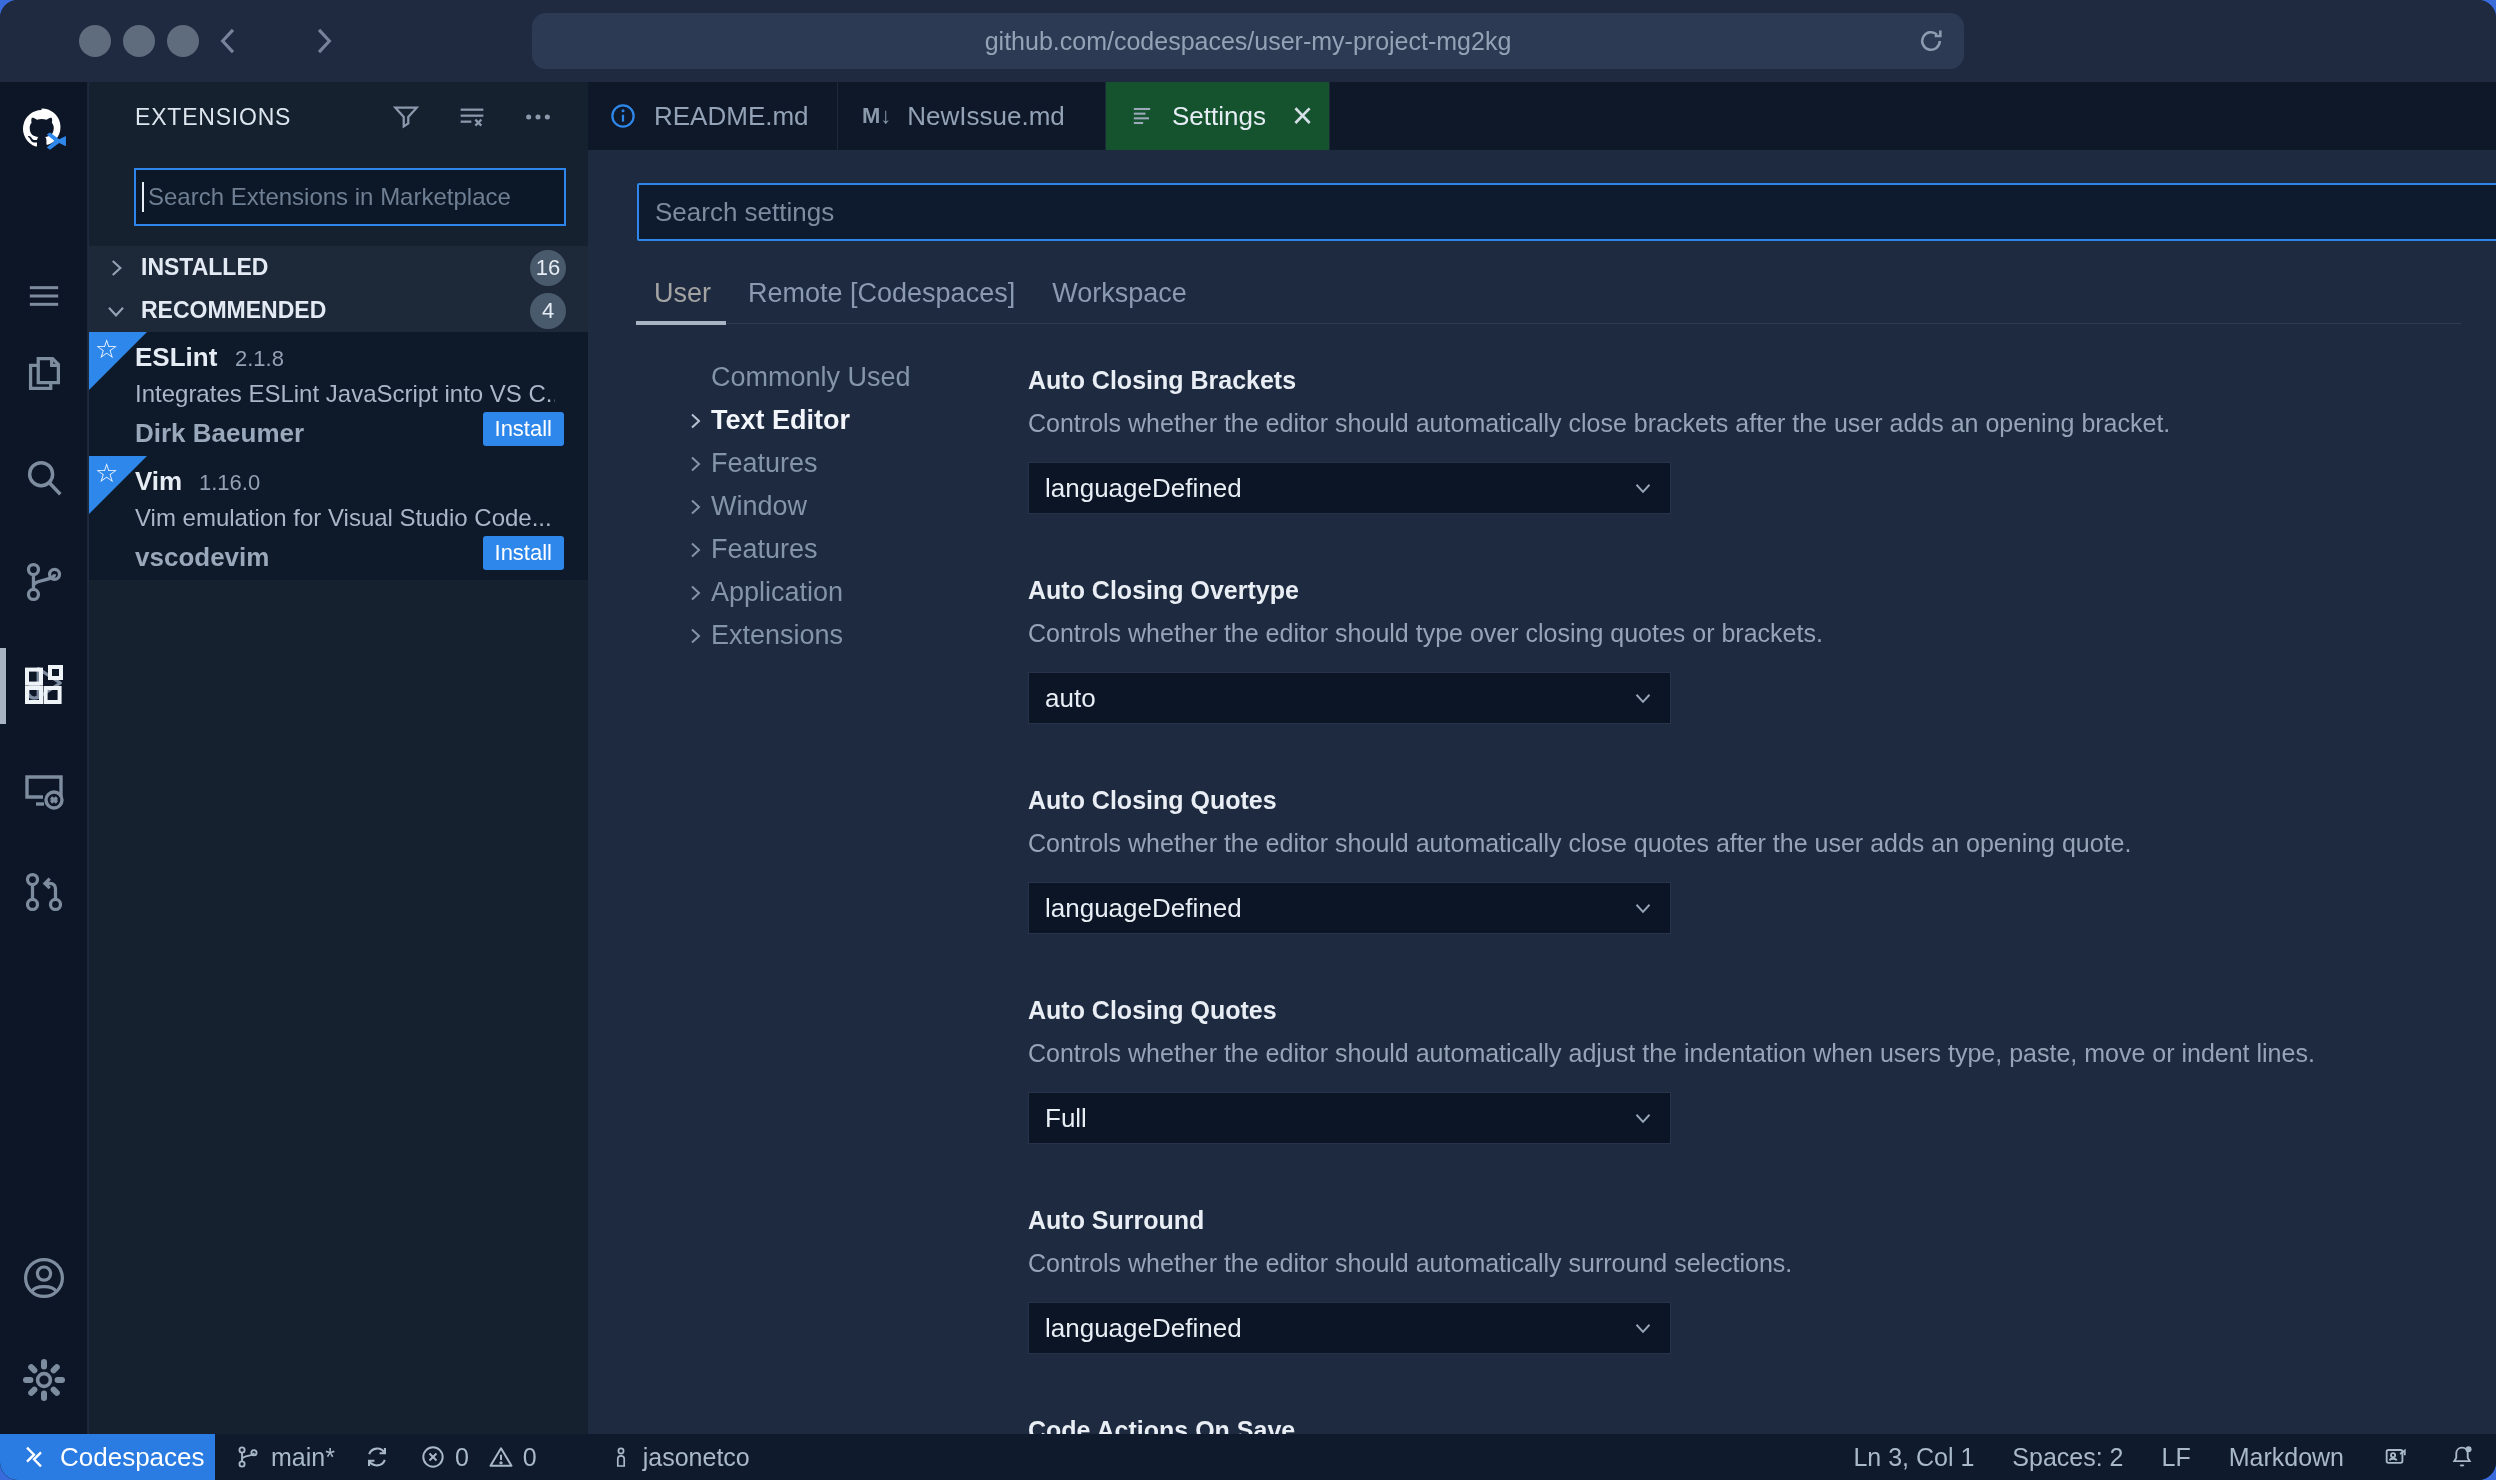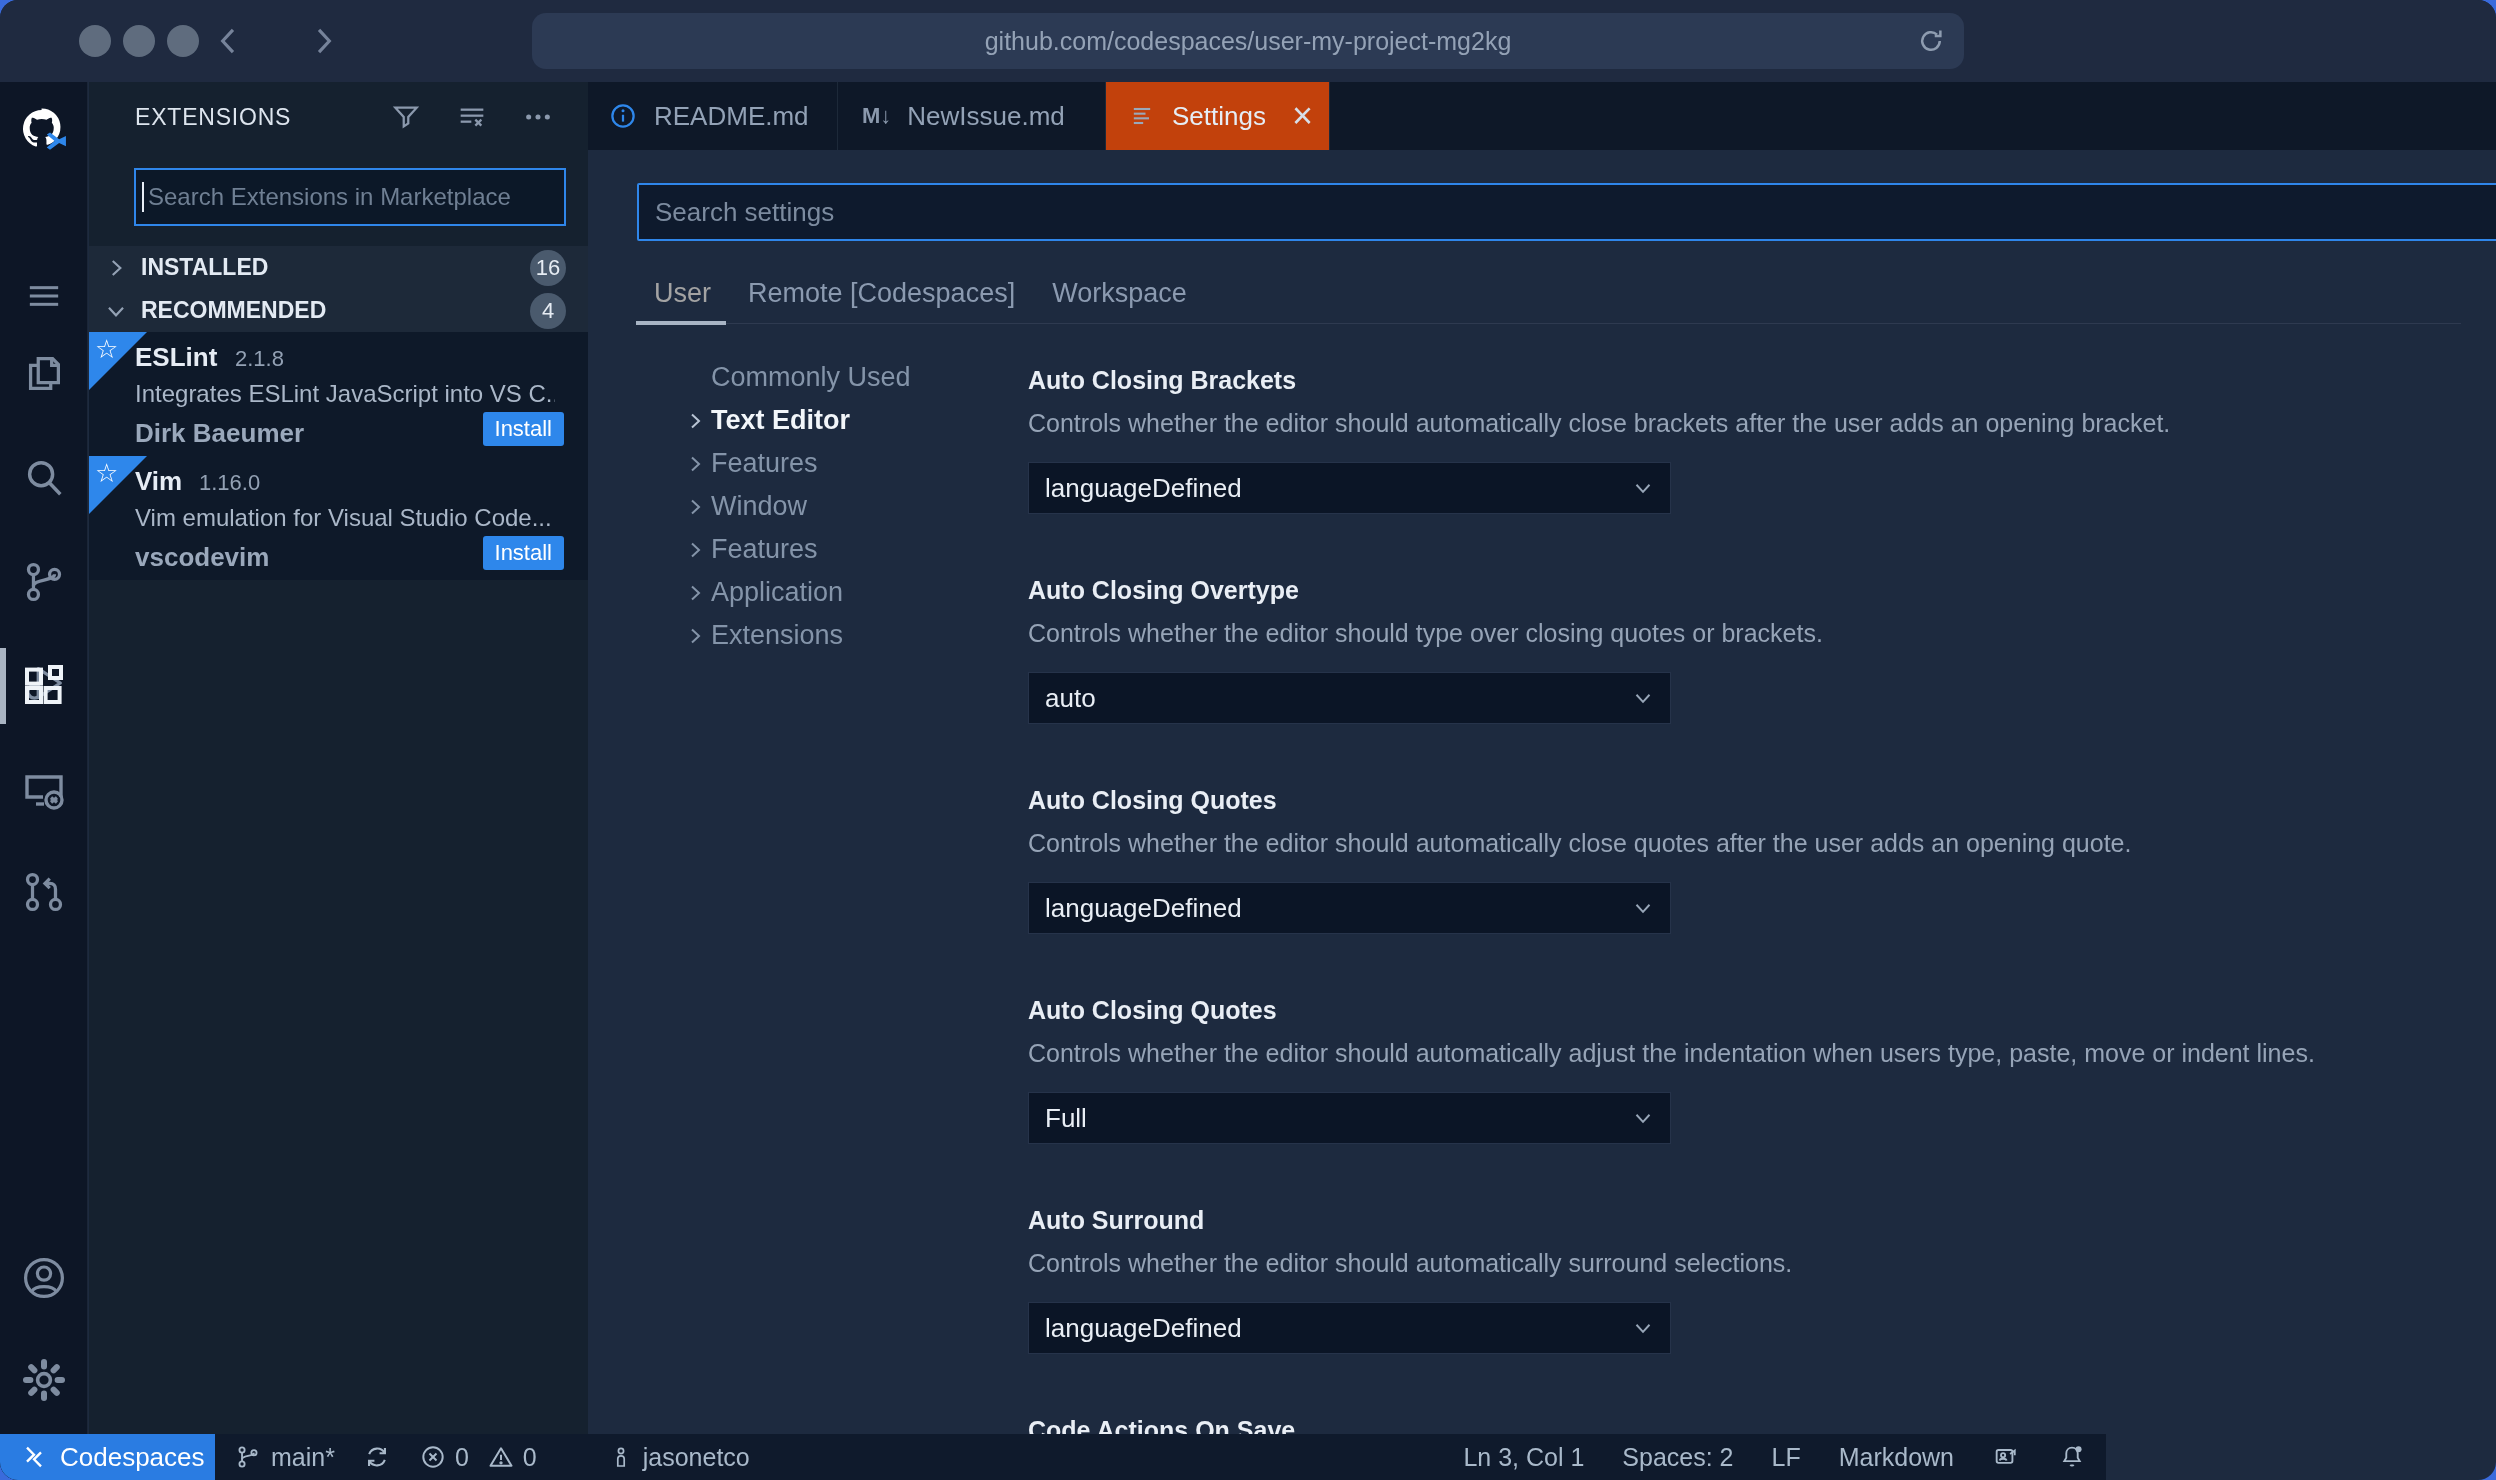--- a/index.html
+++ b/index.html
@@ -42,21 +42,21 @@
   .ext .ver{position:absolute;top:14px;color:#93a1b4;font-size:22px;}
   .ext .desc{position:absolute;left:46px;top:48px;width:420px;color:#aab7c8;font-size:24px;white-space:nowrap;overflow:hidden;}
   .ext .author{position:absolute;left:46px;top:86px;color:#9aa8bb;font-size:26px;font-weight:bold;}
   .install{position:absolute;right:24px;top:80px;background:#2e87eb;color:#fff;font-size:22px;padding:4px 12px;border-radius:3px;border:none;}
 
   
   .editor{position:absolute;left:588px;top:82px;width:1908px;height:1352px;background:#1d2a3f;}
   .tabstrip{position:absolute;left:0;top:0;width:100%;height:68px;background:#0e1828;display:flex;}
   .tab{height:68px;display:flex;align-items:center;border-right:1px solid #1d2939;color:#93a2b6;font-size:26px;}
   .tab .tlabel{margin-left:16px;}
-  .tab.active{background:#c2410c;color:#e6edf5;}
+  .tab.active{background:#14532d;color:#e6edf5;}
   .tab .close{margin-left:26px;font-size:36px;line-height:32px;color:#d7dfe9;}
   .mdicon{font-size:22px;font-weight:bold;color:#8b99ad;}
   .content{position:absolute;left:0;top:68px;width:100%;height:1284px;overflow:hidden;}
   .set-search{position:absolute;left:49px;top:33px;width:1917px;height:58px;background:#0e1a2d;border:2px solid #2f86ea;border-radius:2px;display:flex;align-items:center;}
   .set-search input{flex:1;background:transparent;border:none;outline:none;color:#c9d3e0;font-size:26px;padding:0 16px;}
   .set-search input::placeholder{color:#7c8b9f;}
   .scopes{position:absolute;left:66px;top:128px;display:flex;gap:37px;font-size:27px;color:#8b9ab0;}
   .scopes .on{color:#a3a3a3;}
   .scope-divider{position:absolute;left:50px;top:173px;width:1823px;height:1px;background:#2e3a50;}
   .scope-underline{position:absolute;left:48px;top:171px;width:90px;height:4px;background:#a8b4c4;}
@@ -66,21 +66,21 @@
   .toc-row.on{color:#f2f6fa;font-weight:bold;}
   .slist{position:absolute;left:440px;top:212px;width:1434px;}
   .sblock{height:210px;}
   .stitle{color:#e9eef5;font-size:25px;font-weight:bold;line-height:36px;}
   .sdesc{color:#96a4b7;font-size:25px;line-height:36px;margin-top:7px;}
   .sdrop{margin-top:21px;width:643px;height:52px;background:#0b1526;border:1px solid #26334a;display:flex;align-items:center;position:relative;}
   .sdrop .val{margin-left:16px;color:#e9eef5;font-size:26px;text-align:right;}
   .sdrop .dchev{position:absolute;right:14px;color:#98a6b8;}
 
   
-  .statusbar{position:absolute;left:0;top:1434px;width:2106px;height:46px;background:#0f1a2c;display:flex;align-items:center;color:#a9b9ca;font-size:25px;}
+  .statusbar{position:absolute;left:0;top:1434px;width:2496px;height:46px;background:#0f1a2c;display:flex;align-items:center;color:#a9b9ca;font-size:25px;}
   .cs-badge{height:46px;width:215px;background:#2a7ce2;color:#fff;display:flex;align-items:center;flex:none;}
   .cs-badge .ico{margin-left:20px;}
   .cs-badge .t{margin-left:12px;font-size:26px;}
   .sb-item{display:flex;align-items:center;gap:10px;}
   .sb-left{display:flex;align-items:center;gap:28px;margin-left:20px;}
   .sb-right{margin-left:auto;display:flex;align-items:center;gap:38px;padding-right:20px;}
   .probs{display:flex;align-items:center;gap:8px;}
 </style>
 </head>
 <body>

